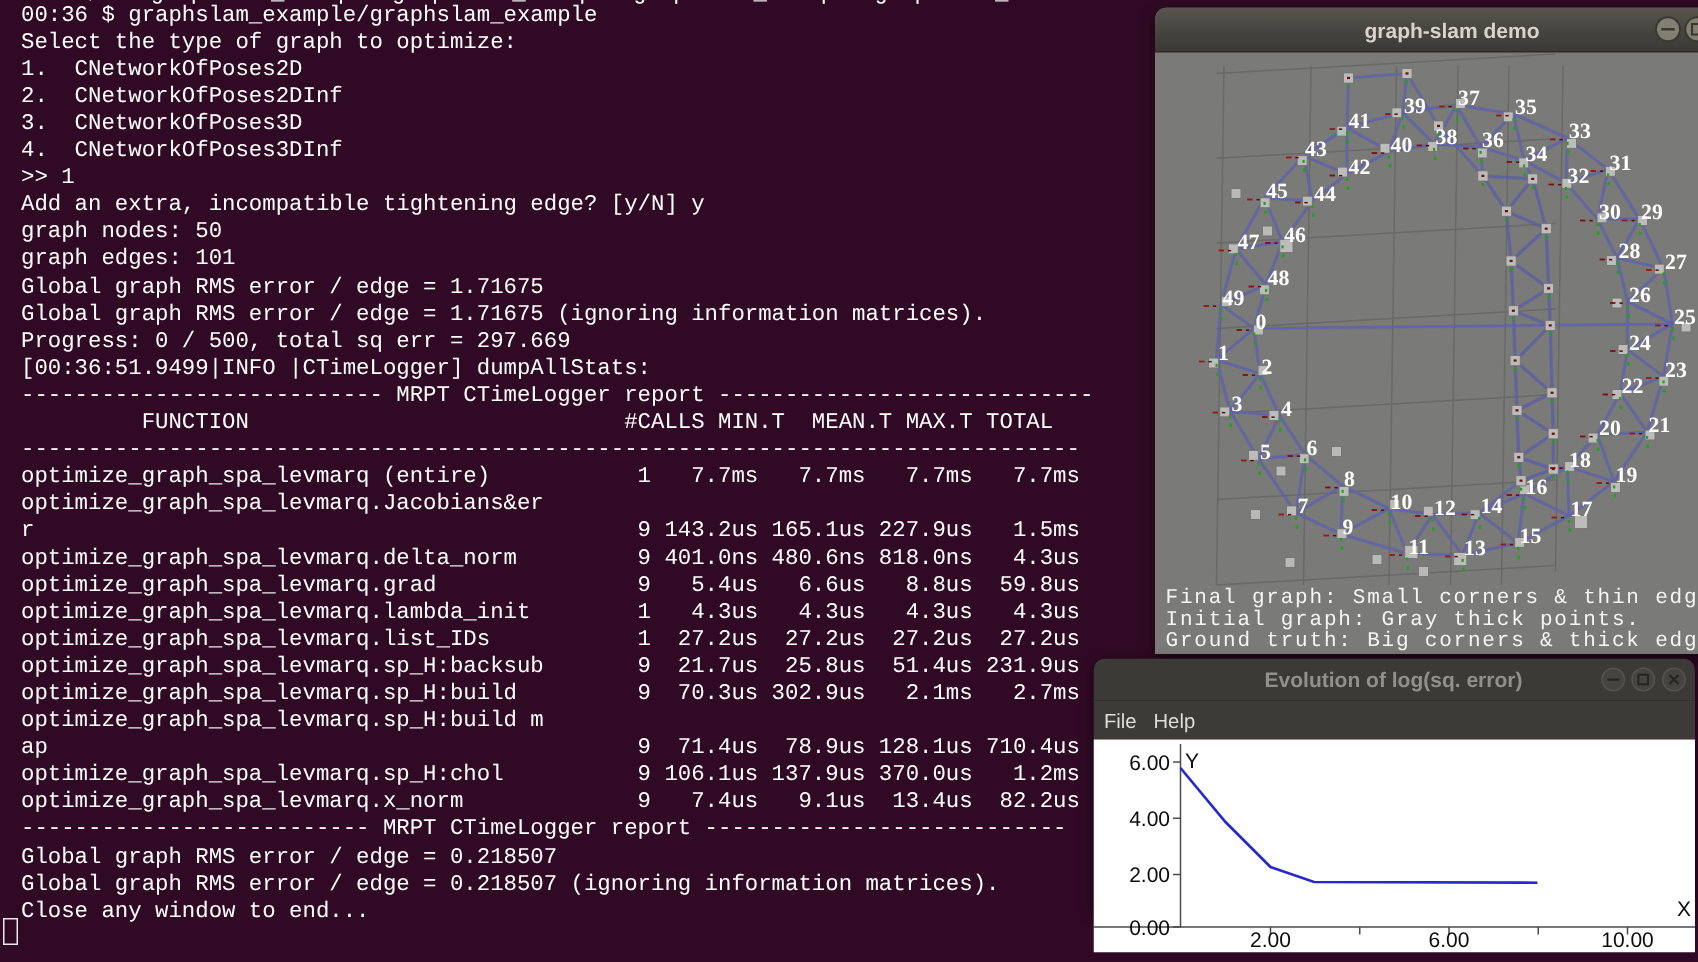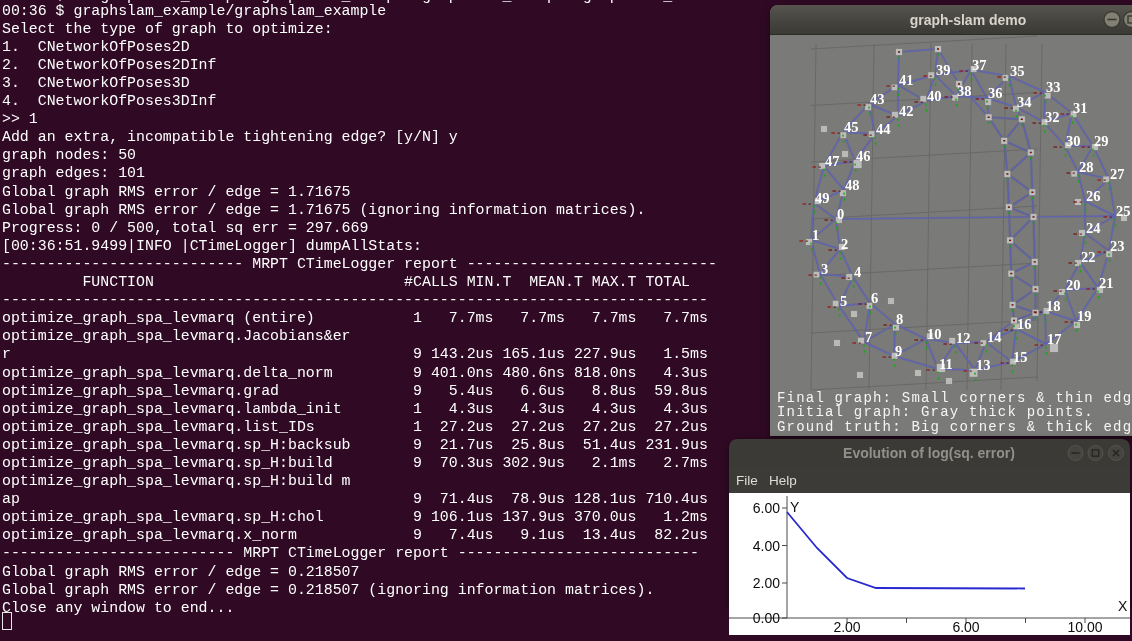--- a/index.html
+++ b/index.html
@@ -1,14 +1,14 @@
 <!DOCTYPE html>
 <html><head><meta charset="utf-8"><style>
 html,body{margin:0;padding:0;width:1132px;height:641px;background:#300a24;overflow:hidden;}
-#term{position:absolute;left:2px;top:1.64px;margin:0;font-family:"Liberation Mono",monospace;
+#term{position:absolute;left:14px;top:1.64px;margin:0;font-family:"Liberation Mono",monospace;
 font-size:14.9px;line-height:18.1px;color:#ffffff;white-space:pre;}
 #rem{position:absolute;left:2px;top:-12.7px;margin:0;font-family:"Liberation Mono",monospace;
 font-size:14.9px;line-height:18.1px;color:#ffffff;white-space:pre;}
 #cursor{position:absolute;left:2px;top:612px;width:8px;height:16px;border:1px solid #e9e9e9;}
 #w1{position:absolute;left:727px;top:5px;width:396px;height:431px;box-shadow:0 3px 9px rgba(0,0,0,0.5);border-radius:9px 9px 0 0;margin-left:43px;}
 #w2{position:absolute;left:729px;top:439px;width:401px;height:168px;box-shadow:0 2px 8px rgba(0,0,0,0.5);border-radius:9px 9px 0 0;}
 svg{display:block}
 </style></head>
 <body>
 <pre id="rem">00:36 $ ls graphslam_example/graphslam_example graphslam_example/graphslam_exam</pre>

